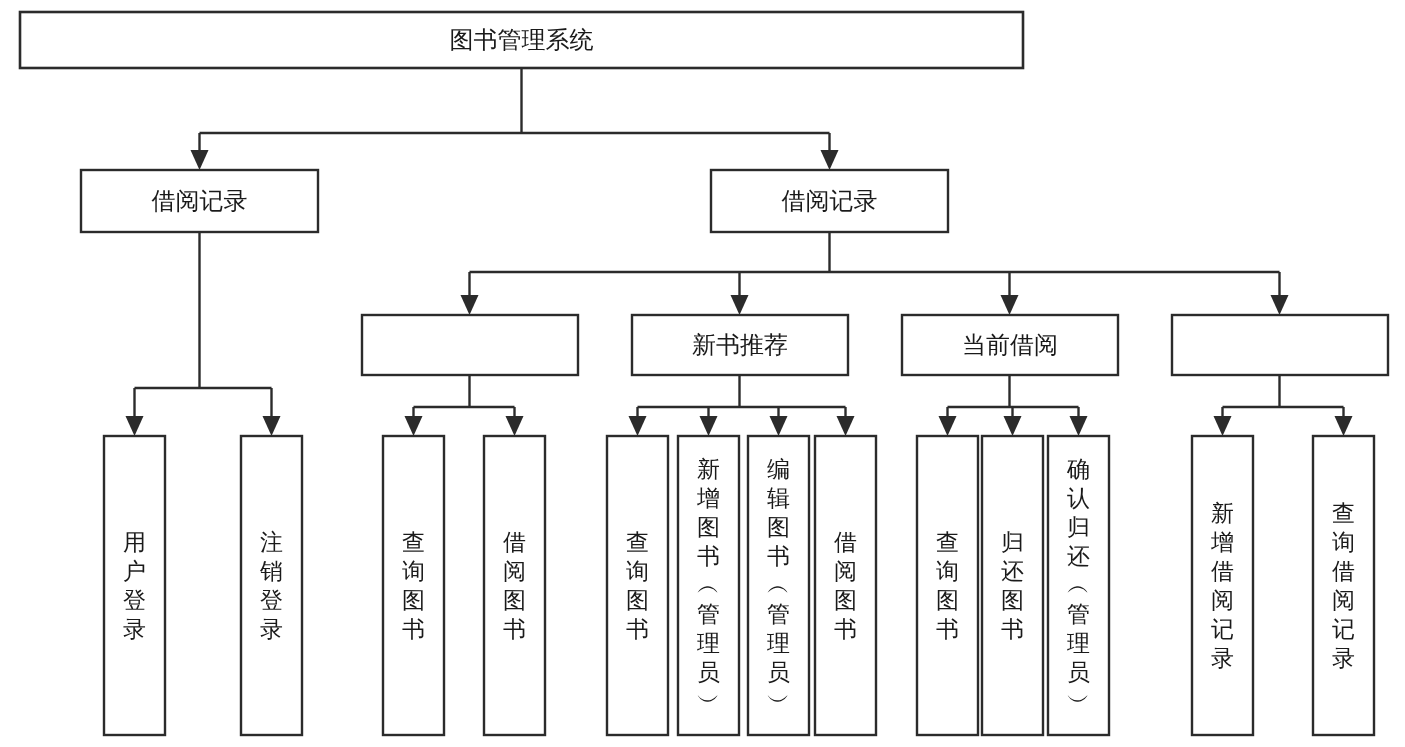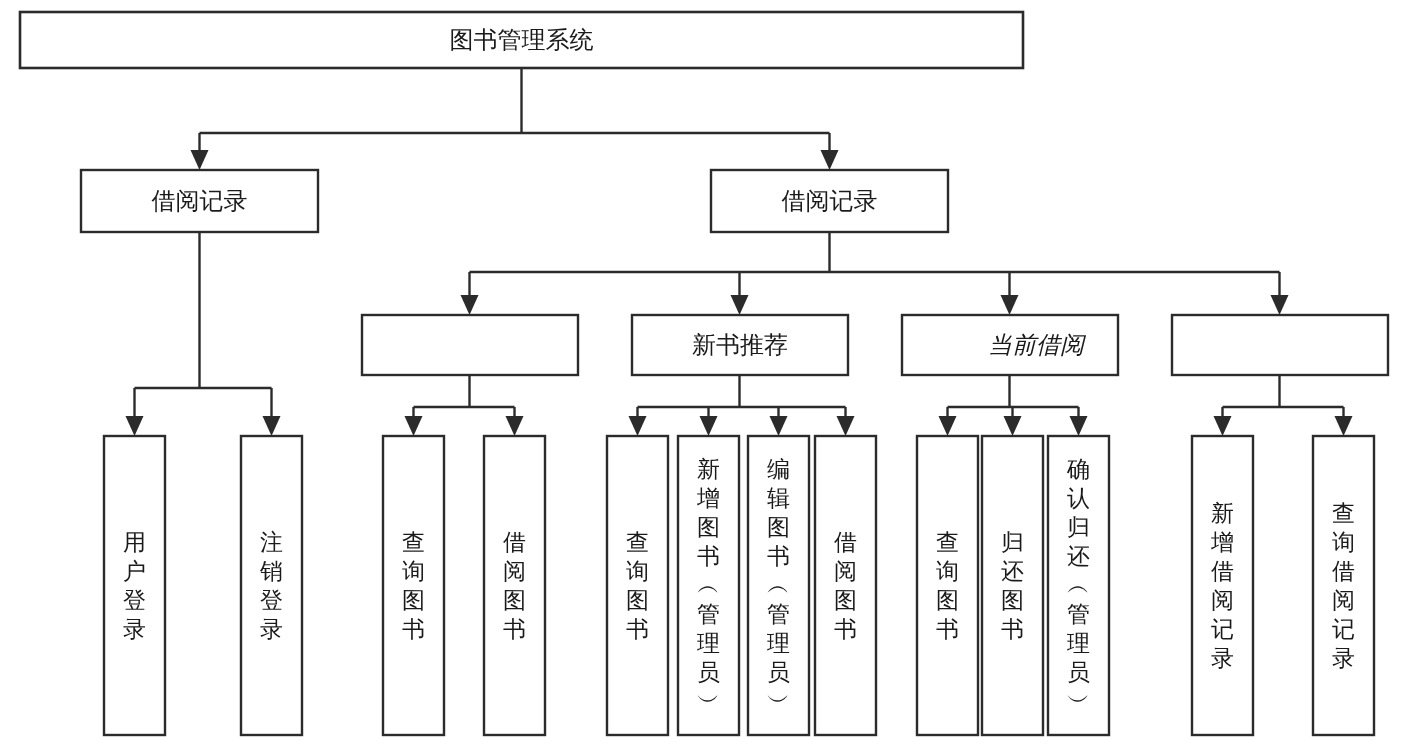--- a/index.html
+++ b/index.html
@@ -200,21 +200,21 @@
     <rect class="node-box" x="1192" y="436" width="61" height="299"></rect>
     <rect class="node-box" x="1313" y="436" width="61" height="299"></rect>
   </svg>
 
   <div class="horiz-cell" style="left:20px; top:12px; width:1003px; height:56px;">图书管理系统</div>
 
   <div class="horiz-cell" style="left:81px; top:170px; width:237px; height:62px;">借阅记录</div>
   <div class="horiz-cell" style="left:711px; top:170px; width:237px; height:62px;">借阅记录</div>
 
   <div class="horiz-cell" style="left:632px; top:315px; width:216px; height:60px;">新书推荐</div>
-  <div class="horiz-cell" style="left:928px; top:315px; width:216px; height:60px;font-style:italic;">当前借阅</div>
+  <div class="horiz-cell" style="left:902px; top:315px; width:216px; height:60px;">当前借阅</div>
 
   <div class="vert-cell" id="vl-0" style="left: 104px; top: 436px; width: 61px; height: 299px; padding-top: 91.5px;">
       <span style="height: 29px; line-height: 29px;">用</span>
       <span style="height: 29px; line-height: 29px;">户</span>
       <span style="height: 29px; line-height: 29px;">登</span>
       <span style="height: 29px; line-height: 29px;">录</span>
     </div>
   <div class="vert-cell" id="vl-1" style="left: 241px; top: 436px; width: 61px; height: 299px; padding-top: 91.5px;">
       <span style="height: 29px; line-height: 29px;">注</span>
       <span style="height: 29px; line-height: 29px;">销</span>

